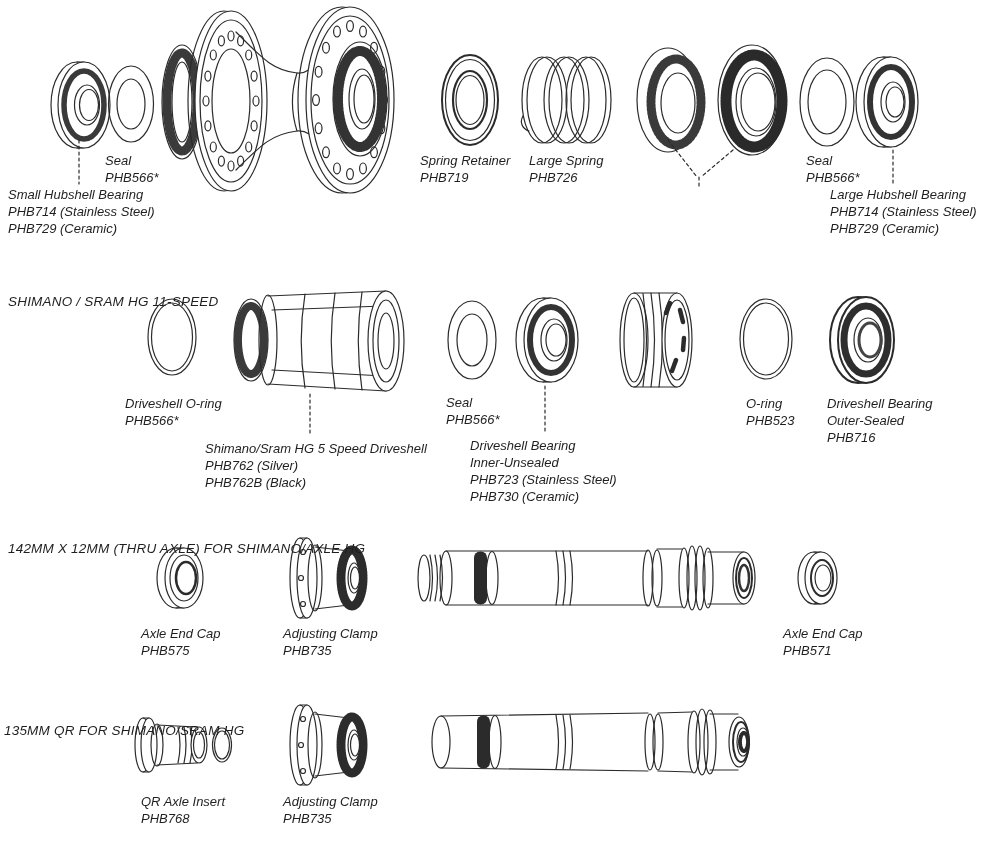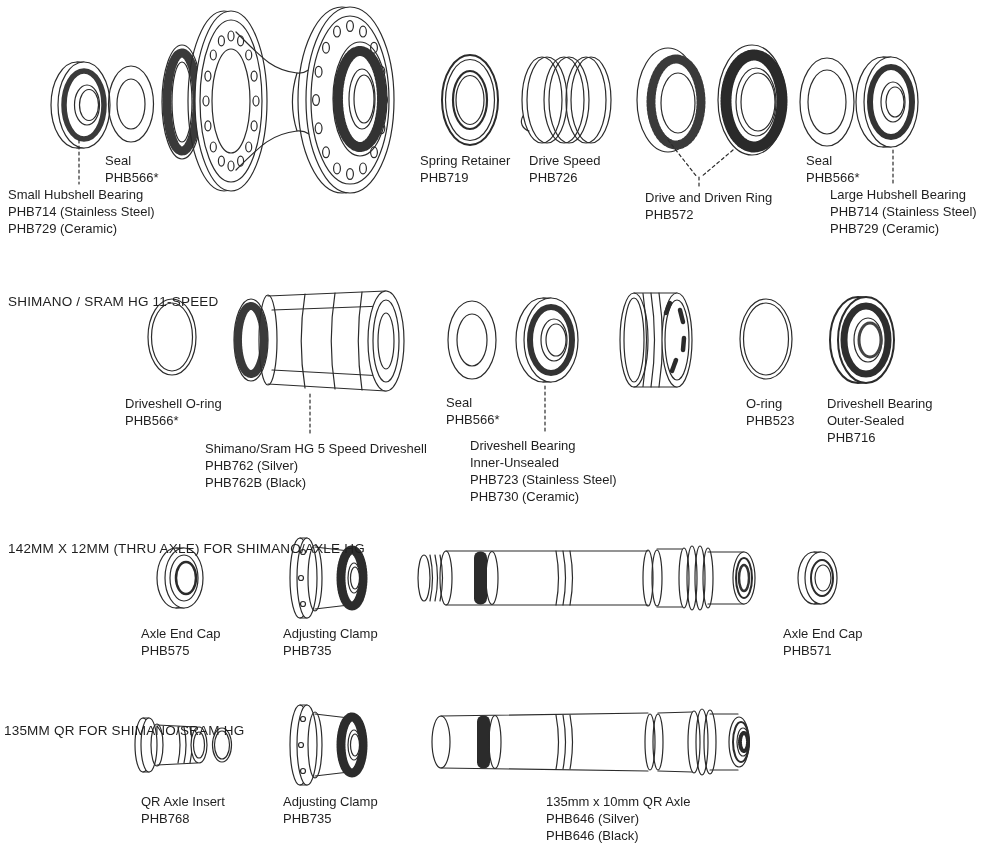--- a/index.html
+++ b/index.html
@@ -5,21 +5,21 @@
   :root { --background:#ffffff; --ink:#1f1f1f; --line:#2b2b2b; }
   html,body { margin:0; padding:0; }
   body {
     width:1000px; height:850px;
     background:var(--background);
     font-family:"Liberation Sans","DejaVu Sans",sans-serif;
     color:var(--ink);
     position:relative;
     overflow:hidden;
   }
-  .stage { position:absolute; left:0; top:0; width:1000px; height:800px; }
+  .stage { position:absolute; left:0; top:0; width:1000px; height:800px;font-style:italic; }
   svg.artwork { position:absolute; left:0; top:0; }
   .part-label {
     position:absolute;
     font-size:13px;
     line-height:17px;
     white-space:pre-line;
     color:var(--ink);
   }
   .section-header {
     position:absolute;
@@ -340,24 +340,22 @@
     </g>
   </svg>
 
   <div class="part-label" style="left:105px; top:152px">Seal
 PHB566*</div>
   <div class="part-label" style="left:8px; top:186px">Small Hubshell Bearing
 PHB714 (Stainless Steel)
 PHB729 (Ceramic)</div>
   <div class="part-label" style="left:420px; top:152px">Spring Retainer
 PHB719</div>
-  <div class="part-label" style="left:529px; top:152px">Drive Speed
+  <div class="part-label" style="left:529px; top:152px">Large Spring
 PHB726</div>
-  <div class="part-label" style="left:645px; top:189px">Drive and Driven Ring
-PHB572</div>
   <div class="part-label" style="left:806px; top:152px">Seal
 PHB566*</div>
   <div class="part-label" style="left:830px; top:186px">Large Hubshell Bearing
 PHB714 (Stainless Steel)
 PHB729 (Ceramic)</div>
 
   <div class="section-header" style="left:8px; top:261px">SHIMANO / SRAM HG 11-SPEED</div>
   <div class="part-label" style="left:125px; top:395px">Driveshell O-ring
 PHB566*</div>
   <div class="part-label" style="left:205px; top:440px">Shimano/Sram HG 5 Speed Driveshell
@@ -381,17 +379,14 @@
   <div class="part-label" style="left:283px; top:625px">Adjusting Clamp
 PHB735</div>
   <div class="part-label" style="left:783px; top:625px">Axle End Cap
 PHB571</div>
 
   <div class="section-header" style="left:4px; top:690px">135MM QR FOR SHIMANO/SRAM HG</div>
   <div class="part-label" style="left:141px; top:793px">QR Axle Insert
 PHB768</div>
   <div class="part-label" style="left:283px; top:793px">Adjusting Clamp
 PHB735</div>
-  <div class="part-label" style="left:546px; top:793px">135mm x 10mm QR Axle
-PHB646 (Silver)
-PHB646 (Black)</div>
 
 </div>
 
 </body></html>

